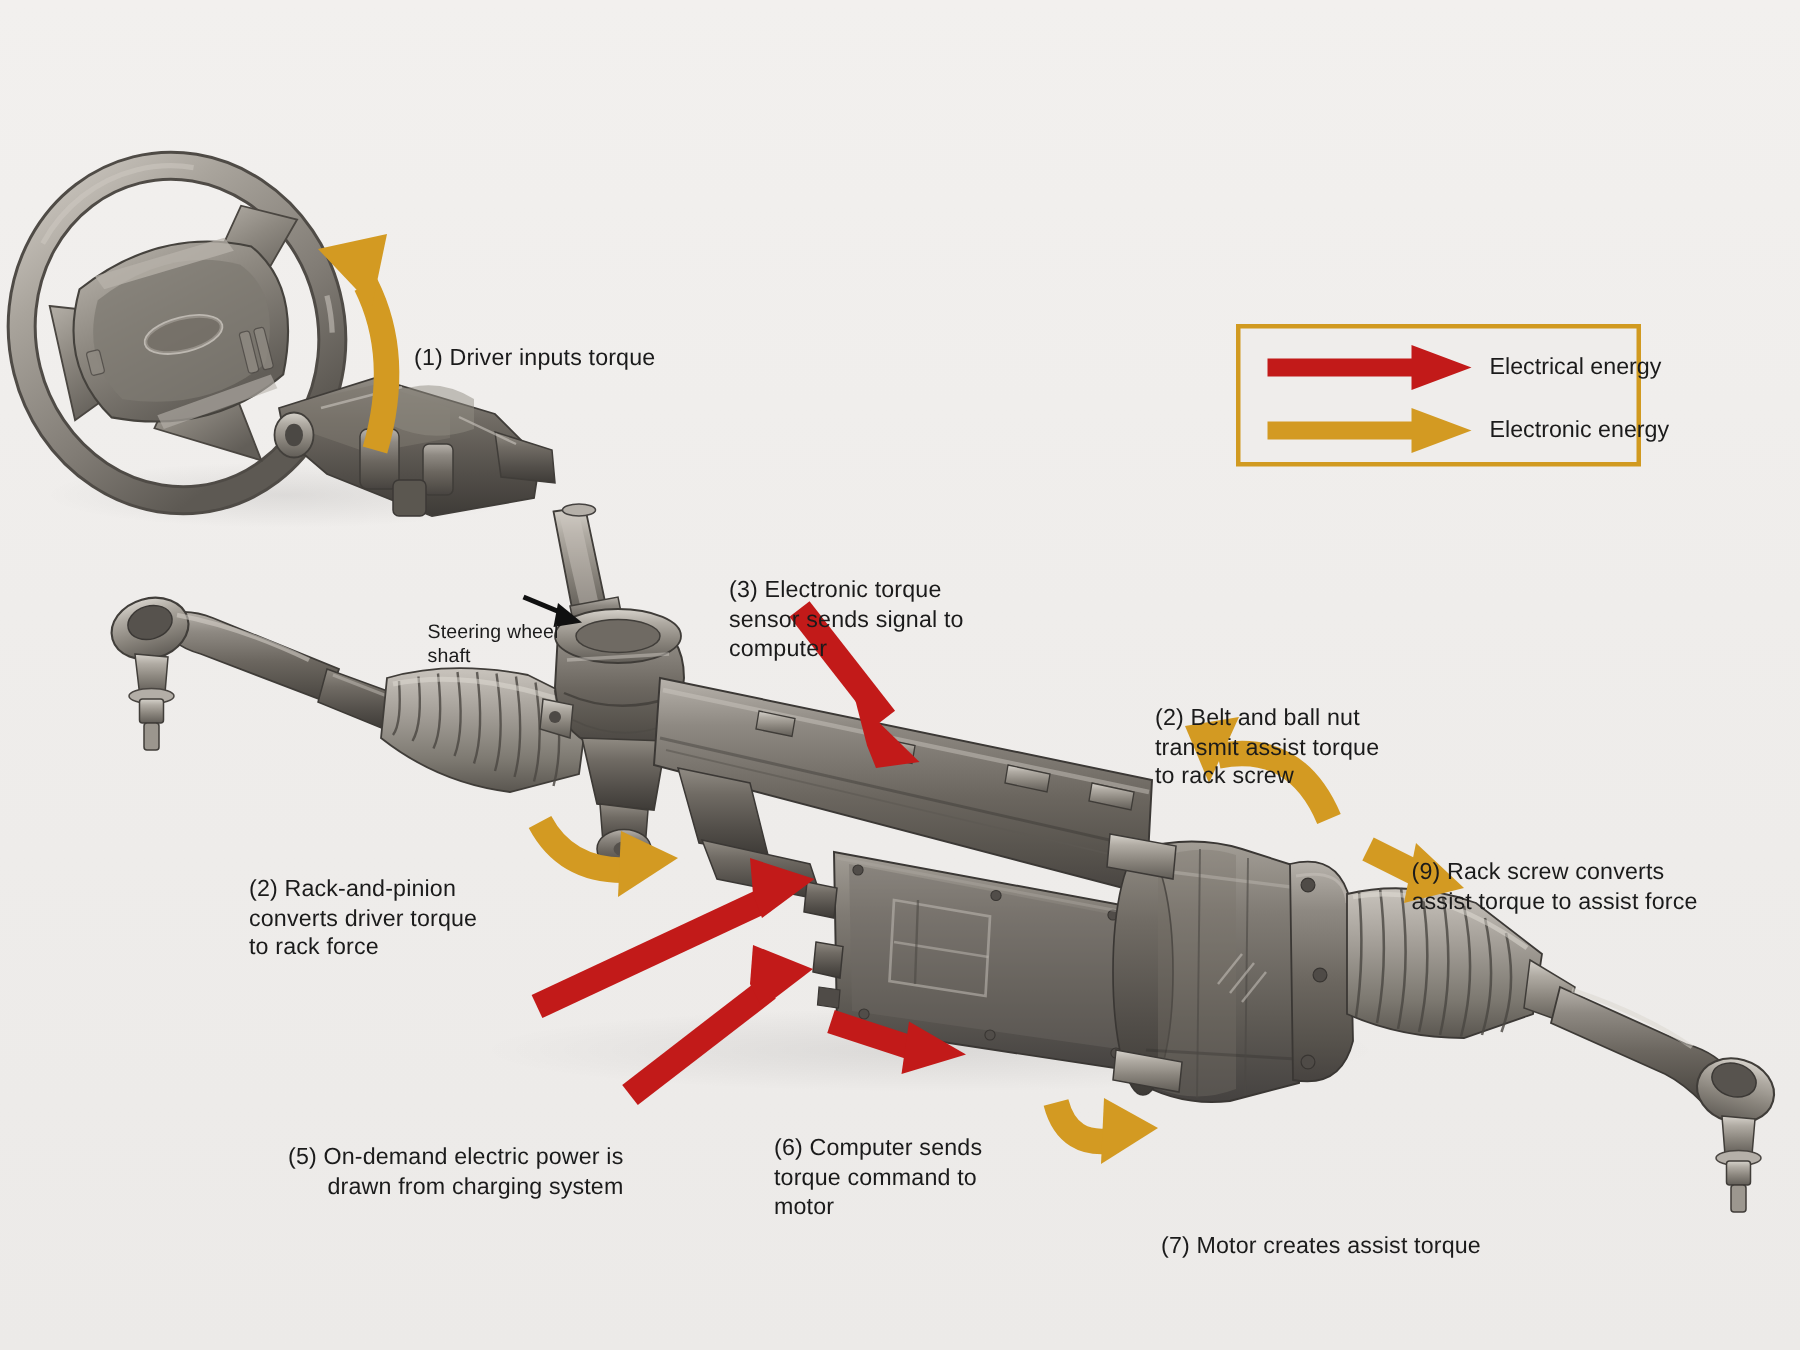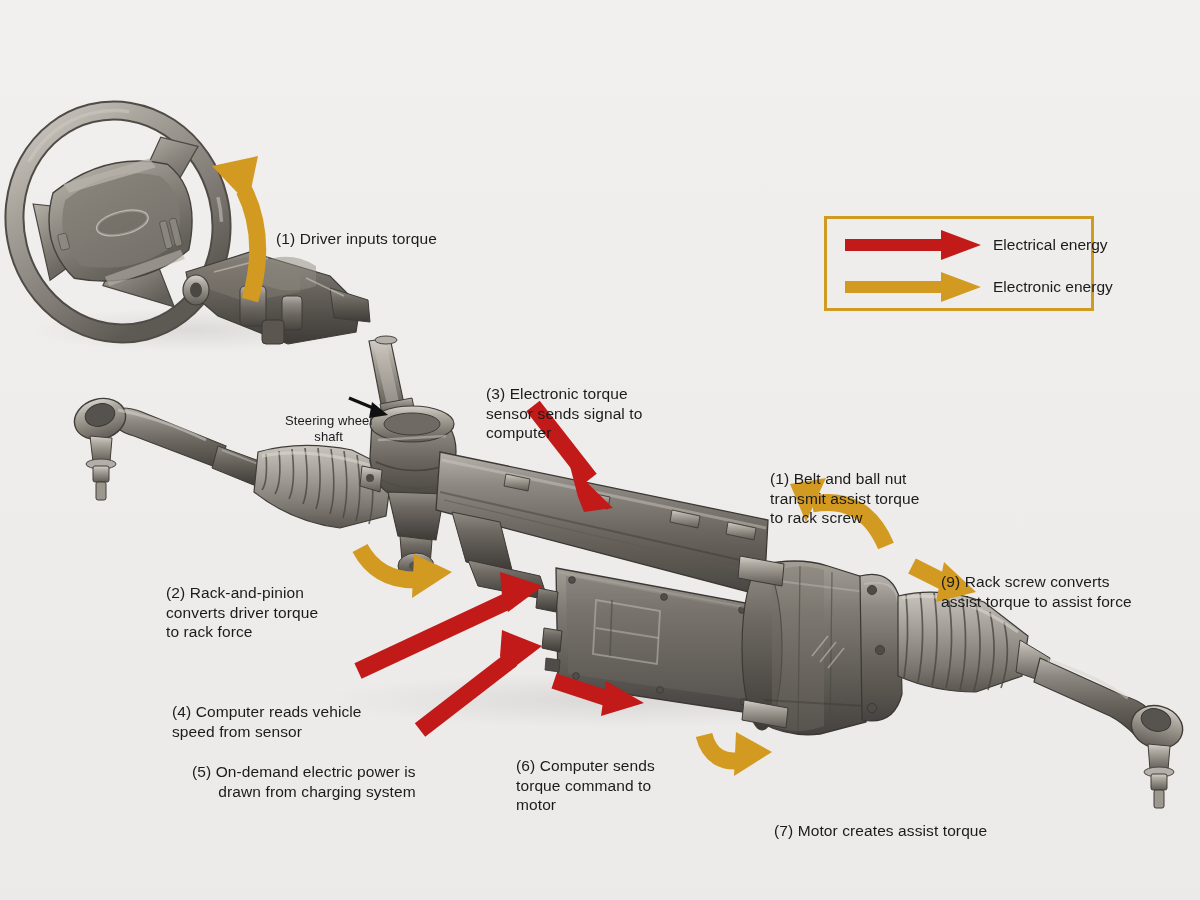--- a/index.html
+++ b/index.html
@@ -18,21 +18,21 @@
   .cap{
     position:absolute;
     color:#1b1b1b;
     font-size:15.5px;
     line-height:19.5px;
     letter-spacing:0.1px;
     white-space:pre-line;
     font-family:"Liberation Sans", sans-serif;
     margin-top:40px;
   }
-  .cap.small{font-size:13px;line-height:16px;text-align:center;}
+  .cap.small{font-size:13px;line-height:16px;}
   .legend-box{
     position:absolute;
     left:824px;top:216px;width:270px;height:95px;
     border:3px solid #d19a20;
     background:#efedeb;
     box-sizing:border-box;
   }
   .legend-row{
     position:absolute;left:0;width:318px;height:40px;
     display:flex;align-items:center;
@@ -365,29 +365,27 @@
     </div>
   </div>
 
   <div class="cap" style="left:276px;top:189px;">(1) Driver inputs torque</div>
   <div class="cap" style="left:166px;top:543px;">(2) Rack-and-pinion
 converts driver torque
 to rack force</div>
   <div class="cap" style="left:486px;top:344px;">(3) Electronic torque
 sensor sends signal to
 computer</div>
-  <div class="cap" style="left:172px;top:662px;">(4) Computer reads vehicle
-speed from sensor</div>
   <div class="cap" style="left:192px;top:722px;text-align:right;">(5) On-demand electric power is
 drawn from charging system</div>
   <div class="cap" style="left:516px;top:716px;">(6) Computer sends
 torque command to
 motor</div>
   <div class="cap" style="left:774px;top:781px;">(7) Motor creates assist torque</div>
-  <div class="cap" style="left:770px;top:429px;">(1) Belt and ball nut
+  <div class="cap" style="left:770px;top:429px;">(2) Belt and ball nut
 transmit assist torque
 to rack screw</div>
   <div class="cap" style="left:941px;top:532px;">(9) Rack screw converts
 assist torque to assist force</div>
 
   <div class="cap small" style="left:285px;top:373px;">Steering wheel
 shaft</div>
 
 </div>
 

